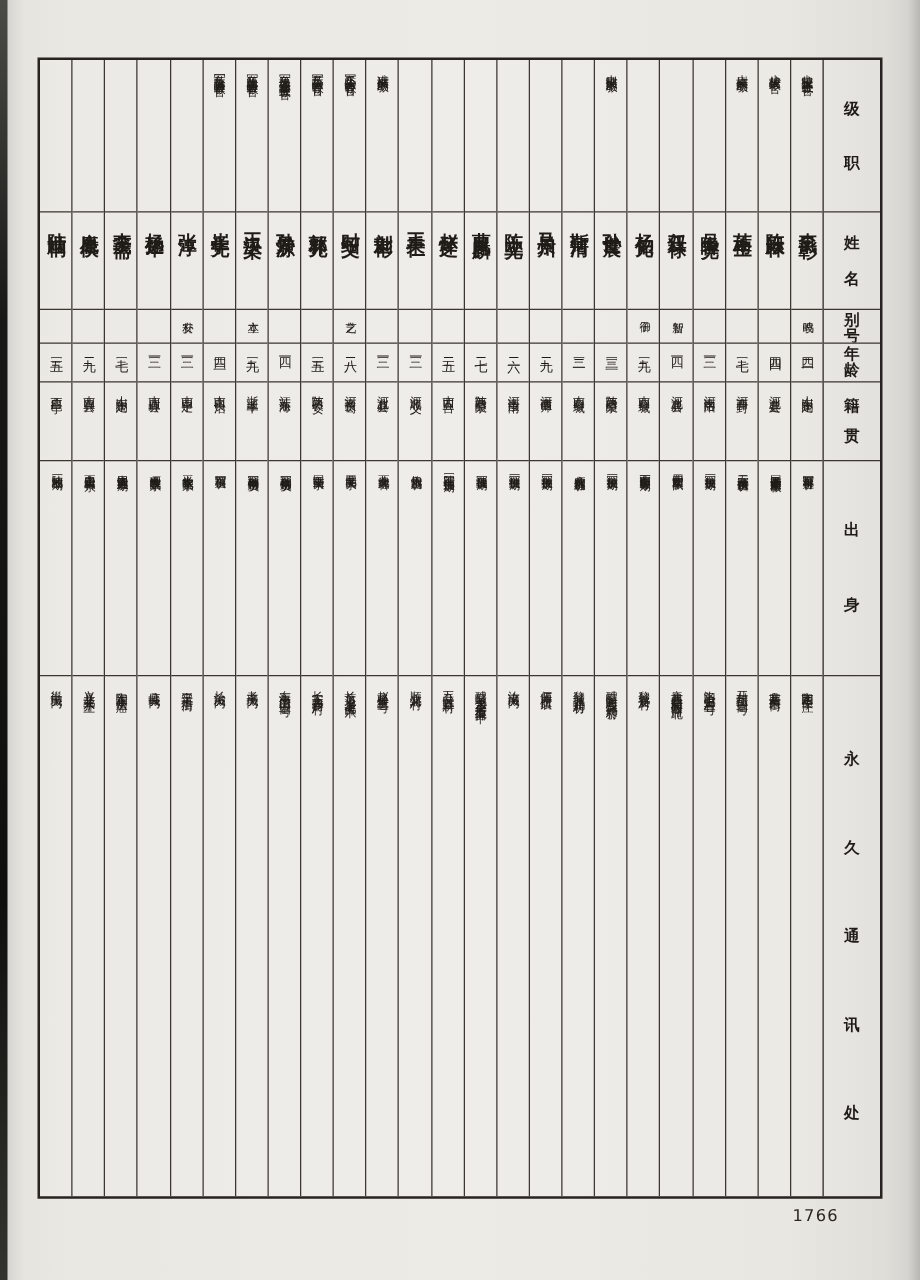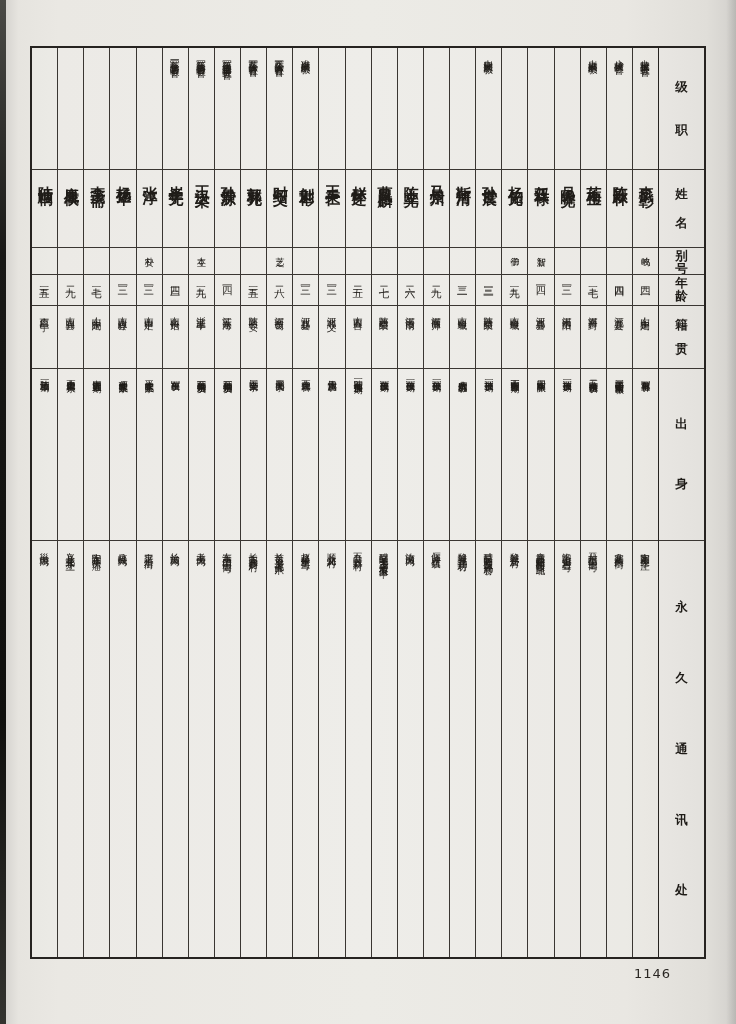--- a/index.html
+++ b/index.html
@@ -639,14 +639,14 @@
         </div>
     <div class="cell cell-background">
           <span class="vtext">陆地测校一三期</span>
         </div>
     <div class="cell cell-address">
           <span class="vtext">邕宁城内</span>
         </div>
   </div>
     </div>
 
-  <div class="page-number">1146</div>
+  <div class="page-number">1766</div>
 </div>
 
 </body></html>

